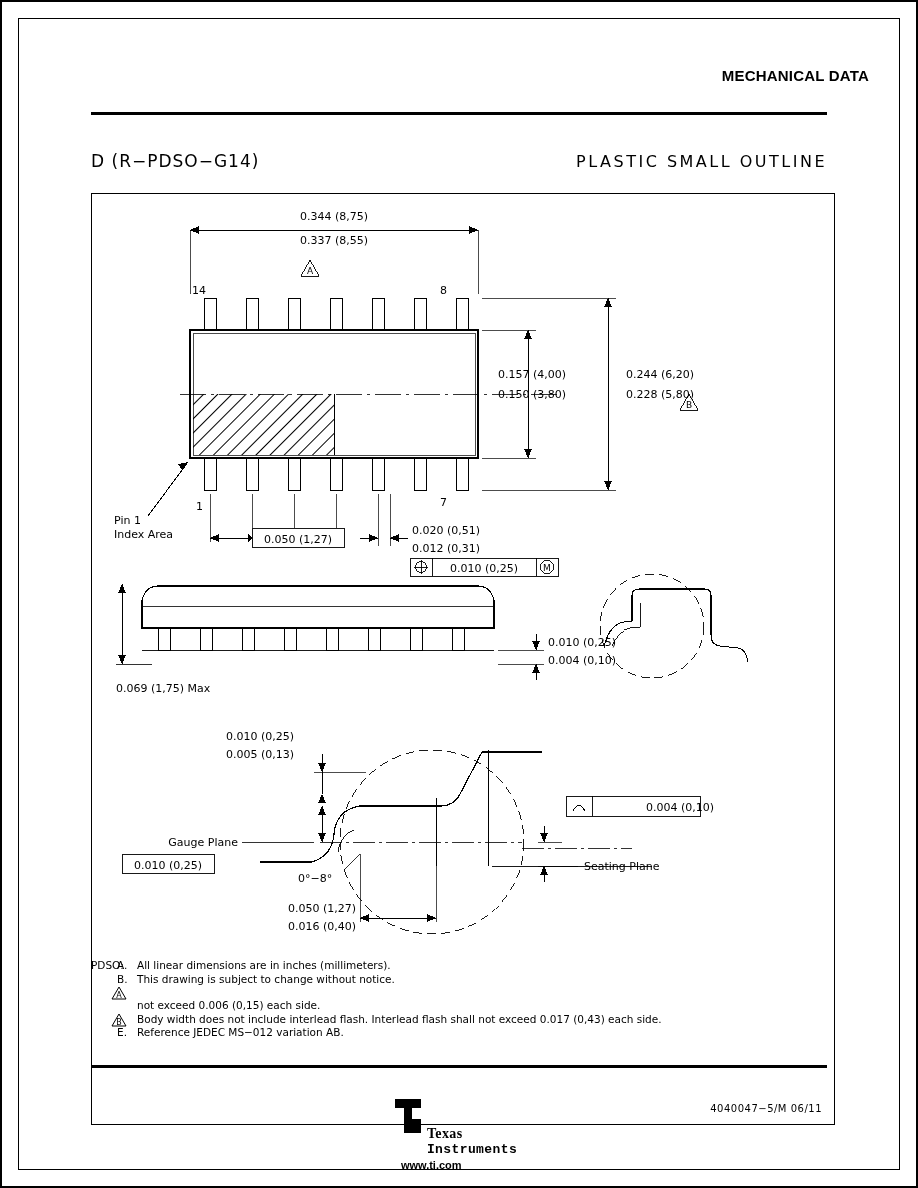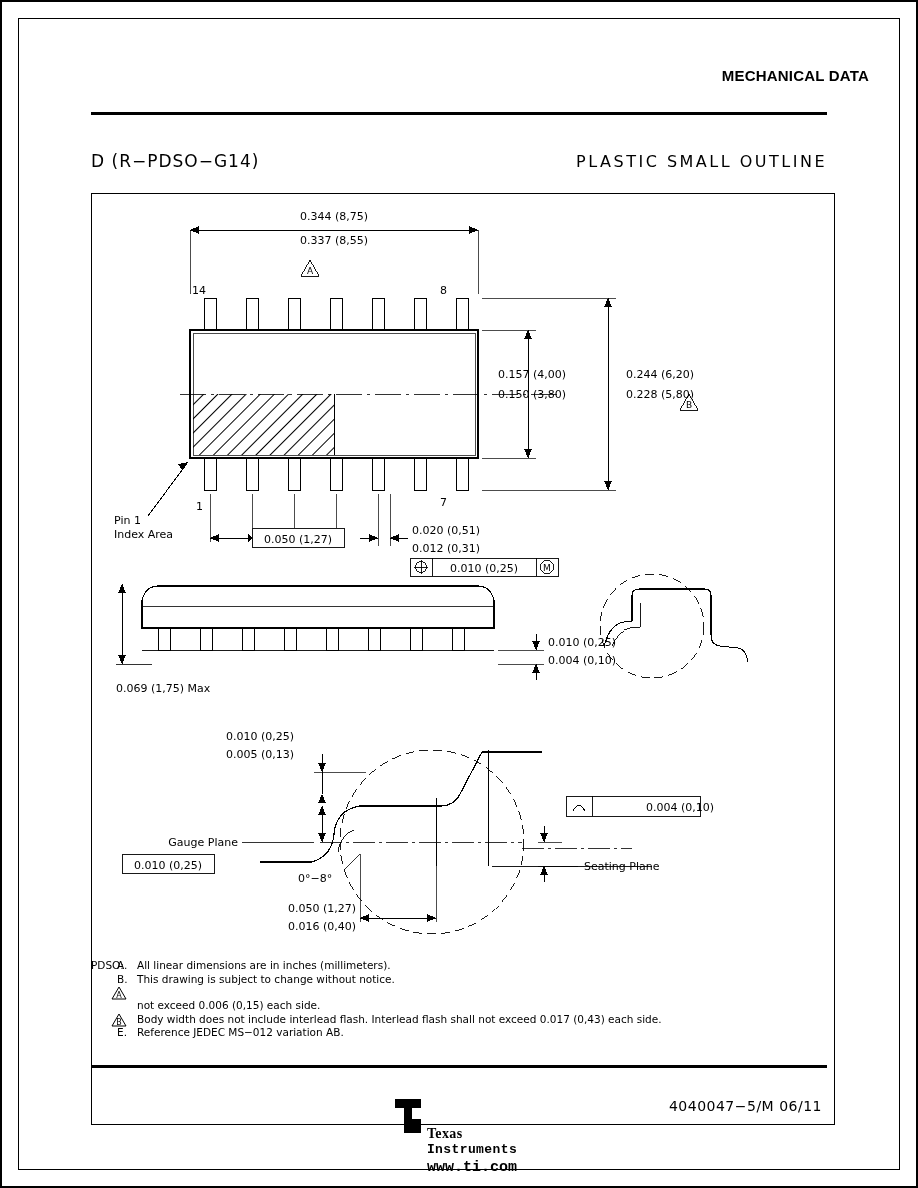--- a/index.html
+++ b/index.html
@@ -41,21 +41,21 @@
   }
   
   .draw-frame {
     position:absolute;
     left:72px; top:174px; width:744px; height:932px;
     border:1px solid #000;
     box-sizing:border-box;
   }
   .dwgnum {
     position:absolute; right:12px; bottom:10px;
-    font-size:14px; font-family:"DejaVu Sans", sans-serif; letter-spacing:0.5px;
+    font-size:10px; font-family:"DejaVu Sans", sans-serif; letter-spacing:0.5px;
   }
   
   .notes {
     position:absolute; left:72px; top:940px; width:760px;
     font-size:10.5px; font-family:"DejaVu Sans", sans-serif; line-height:13.5px;
   }
   .notes .nrow { position:relative; padding-left:46px; min-height:13px; }
   .notes .lbl { position:absolute; left:0; top:0; font-weight:normal;}
   .notes .letter { position:absolute; left:26px; top:0; }
   .notes .tri { position:absolute; left:20px; top:0px; }
@@ -65,21 +65,21 @@
   }
   
   .footer {
     position:absolute; left:0; right:0; top:1078px;
     text-align:center;
   }
   .ti-wrap { display:inline-block; text-align:left; position:relative; }
   .ti-mark { position:absolute; left:-6px; top:2px; }
   .ti-texas { font-size:14px; font-weight:bold; letter-spacing:0.4px; font-family:"Liberation Serif", serif; }
   .ti-instr { font-size:13px; font-weight:bold; letter-spacing:0.4px; font-family:Liberation Mono, monospace; }
-  .ti-url { font-size:15px; font-weight:bold; text-align:right; margin-top:2px; font-family:Liberation Mono, monospace;}
+  .ti-url { font-size:11px; font-weight:bold; text-align:left; margin-top:2px; font-family:Liberation Sans, sans-serif;}
   svg text { font-family:"DejaVu Sans", sans-serif; }
 </style>
 </head>
 <body>
 
 <div class="page">
   <div class="inner">
 
     <div class="mech-title">MECHANICAL DATA</div>
     <div class="rule-top"></div>

